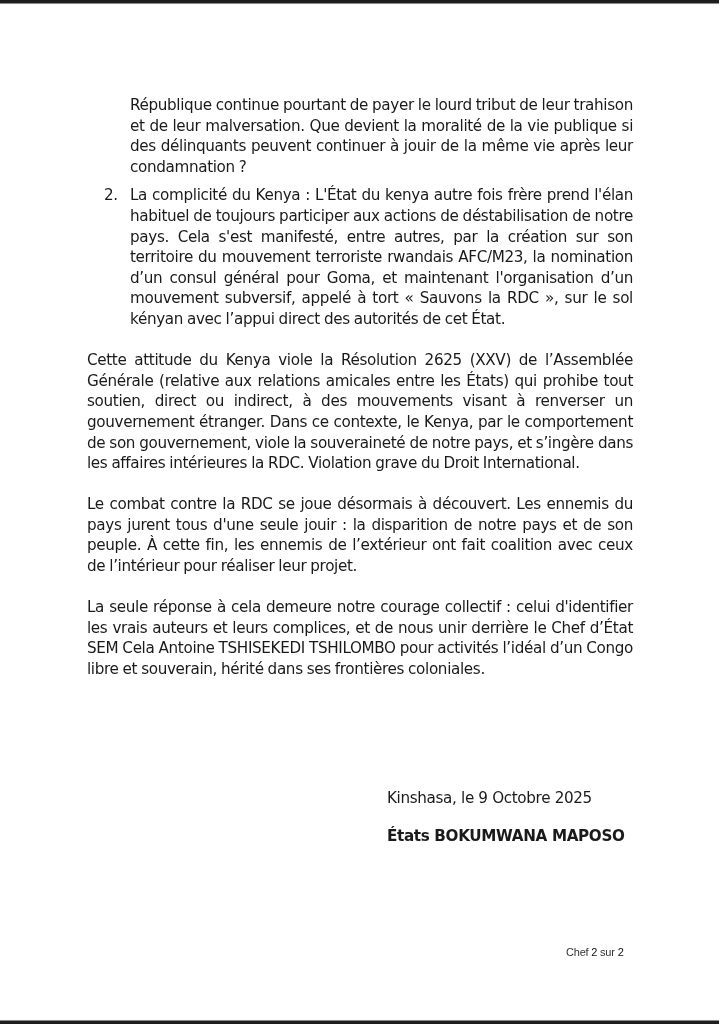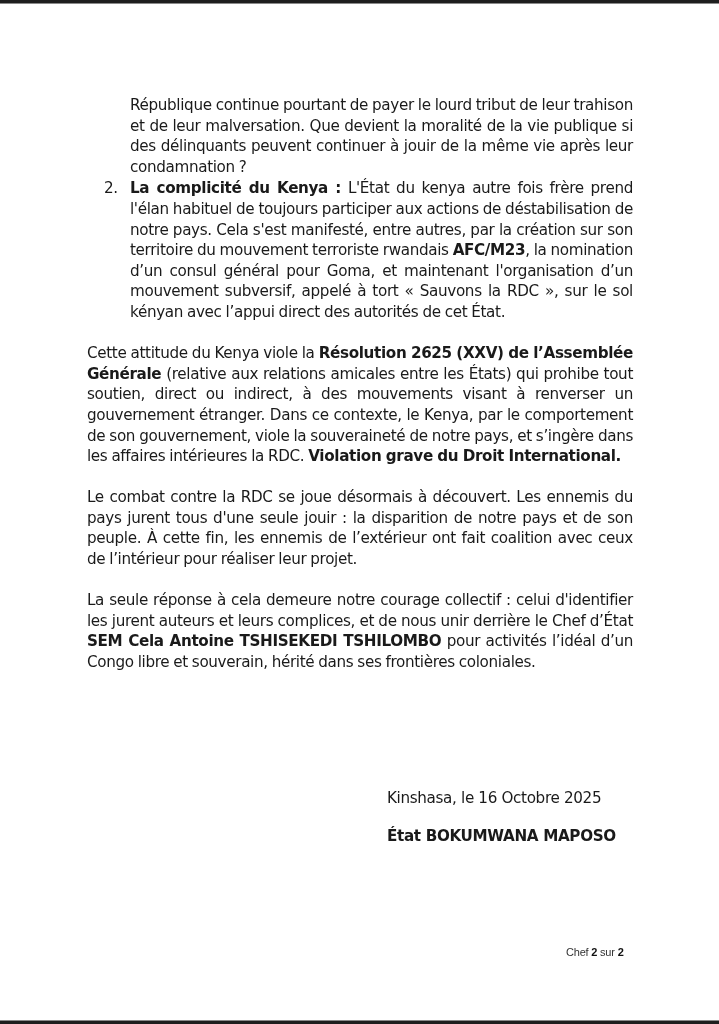--- a/index.html
+++ b/index.html
@@ -37,34 +37,34 @@
       font-size: 15.2px;
       line-height: 20.6px;
       letter-spacing: -0.35px;
       word-spacing: -0.5px;
     }
     .p {
       margin: 0 0 20.6px 0;
       text-align: justify;
     }
     .list-cont {
-      margin: 0 0 1px 43px;
+      margin: 0 0 8px 43px;
       text-align: justify;
     }
     .list-item {
       position: relative;
       margin: 0 0 20.6px 43px;
       text-align: justify;
     }
     .list-item .marker {
       position: absolute;
       left: -26px;
       top: 0;
     }
-    b { font-weight: bold; }
+    b { font-weight: normal; }
     .signoff {
       position: absolute;
       left: 387px;
       width: 300px;
       font-size: 15.2px;
       letter-spacing: -0.35px;
     }
     .date { top: 789px; }
     .signature { top: 827px; font-weight: bold; }
     .footer {
@@ -91,24 +91,24 @@
   </p>
 
 
   <p class="p">
     <span>Cette attitude du Kenya viole la </span><b>Résolution 2625 (XXV) de l’Assemblée Générale</b><span> (relative aux relations amicales entre les États) qui prohibe tout soutien, direct ou indirect, à des mouvements visant à renverser un gouvernement étranger. Dans ce contexte, le Kenya, par le comportement de son gouvernement, viole la souveraineté de notre pays, et s’ingère  dans les affaires intérieures la RDC. </span><b>Violation grave du Droit International.</b>
   </p>
 
   <p class="p">Le combat contre la RDC se joue désormais à découvert. Les ennemis du pays jurent tous d'une seule jouir : la disparition de notre pays et de son peuple. À cette fin, les ennemis de l’extérieur ont fait coalition avec ceux de l’intérieur pour réaliser leur projet.</p>
 
   <p class="p">
-    <span>La seule réponse à cela demeure notre courage collectif : celui d'identifier les jurent auteurs et leurs complices, et de nous unir derrière le Chef d’État </span><b>SEM Cela Antoine TSHISEKEDI TSHILOMBO</b><span> pour activités l’idéal d’un Congo libre et souverain, hérité dans ses frontières coloniales.</span>
+    <span>La seule réponse à cela demeure notre courage collectif : celui d'identifier les vrais auteurs et leurs complices, et de nous unir derrière le Chef d’État </span><b>SEM Cela Antoine TSHISEKEDI TSHILOMBO</b><span> pour activités l’idéal d’un Congo libre et souverain, hérité dans ses frontières coloniales.</span>
   </p>
 </div>
 
-<div class="signoff date">Kinshasa, le 16 Octobre 2025</div>
-<div class="signoff signature">État BOKUMWANA MAPOSO</div>
+<div class="signoff date">Kinshasa, le 9 Octobre 2025</div>
+<div class="signoff signature">États BOKUMWANA MAPOSO</div>
 
 <div class="footer">
   <span>Chef </span><b>2</b><span> sur </span><b>2</b>
 </div>
 
 <div class="bottom-bar"></div>
 
 </body></html>

